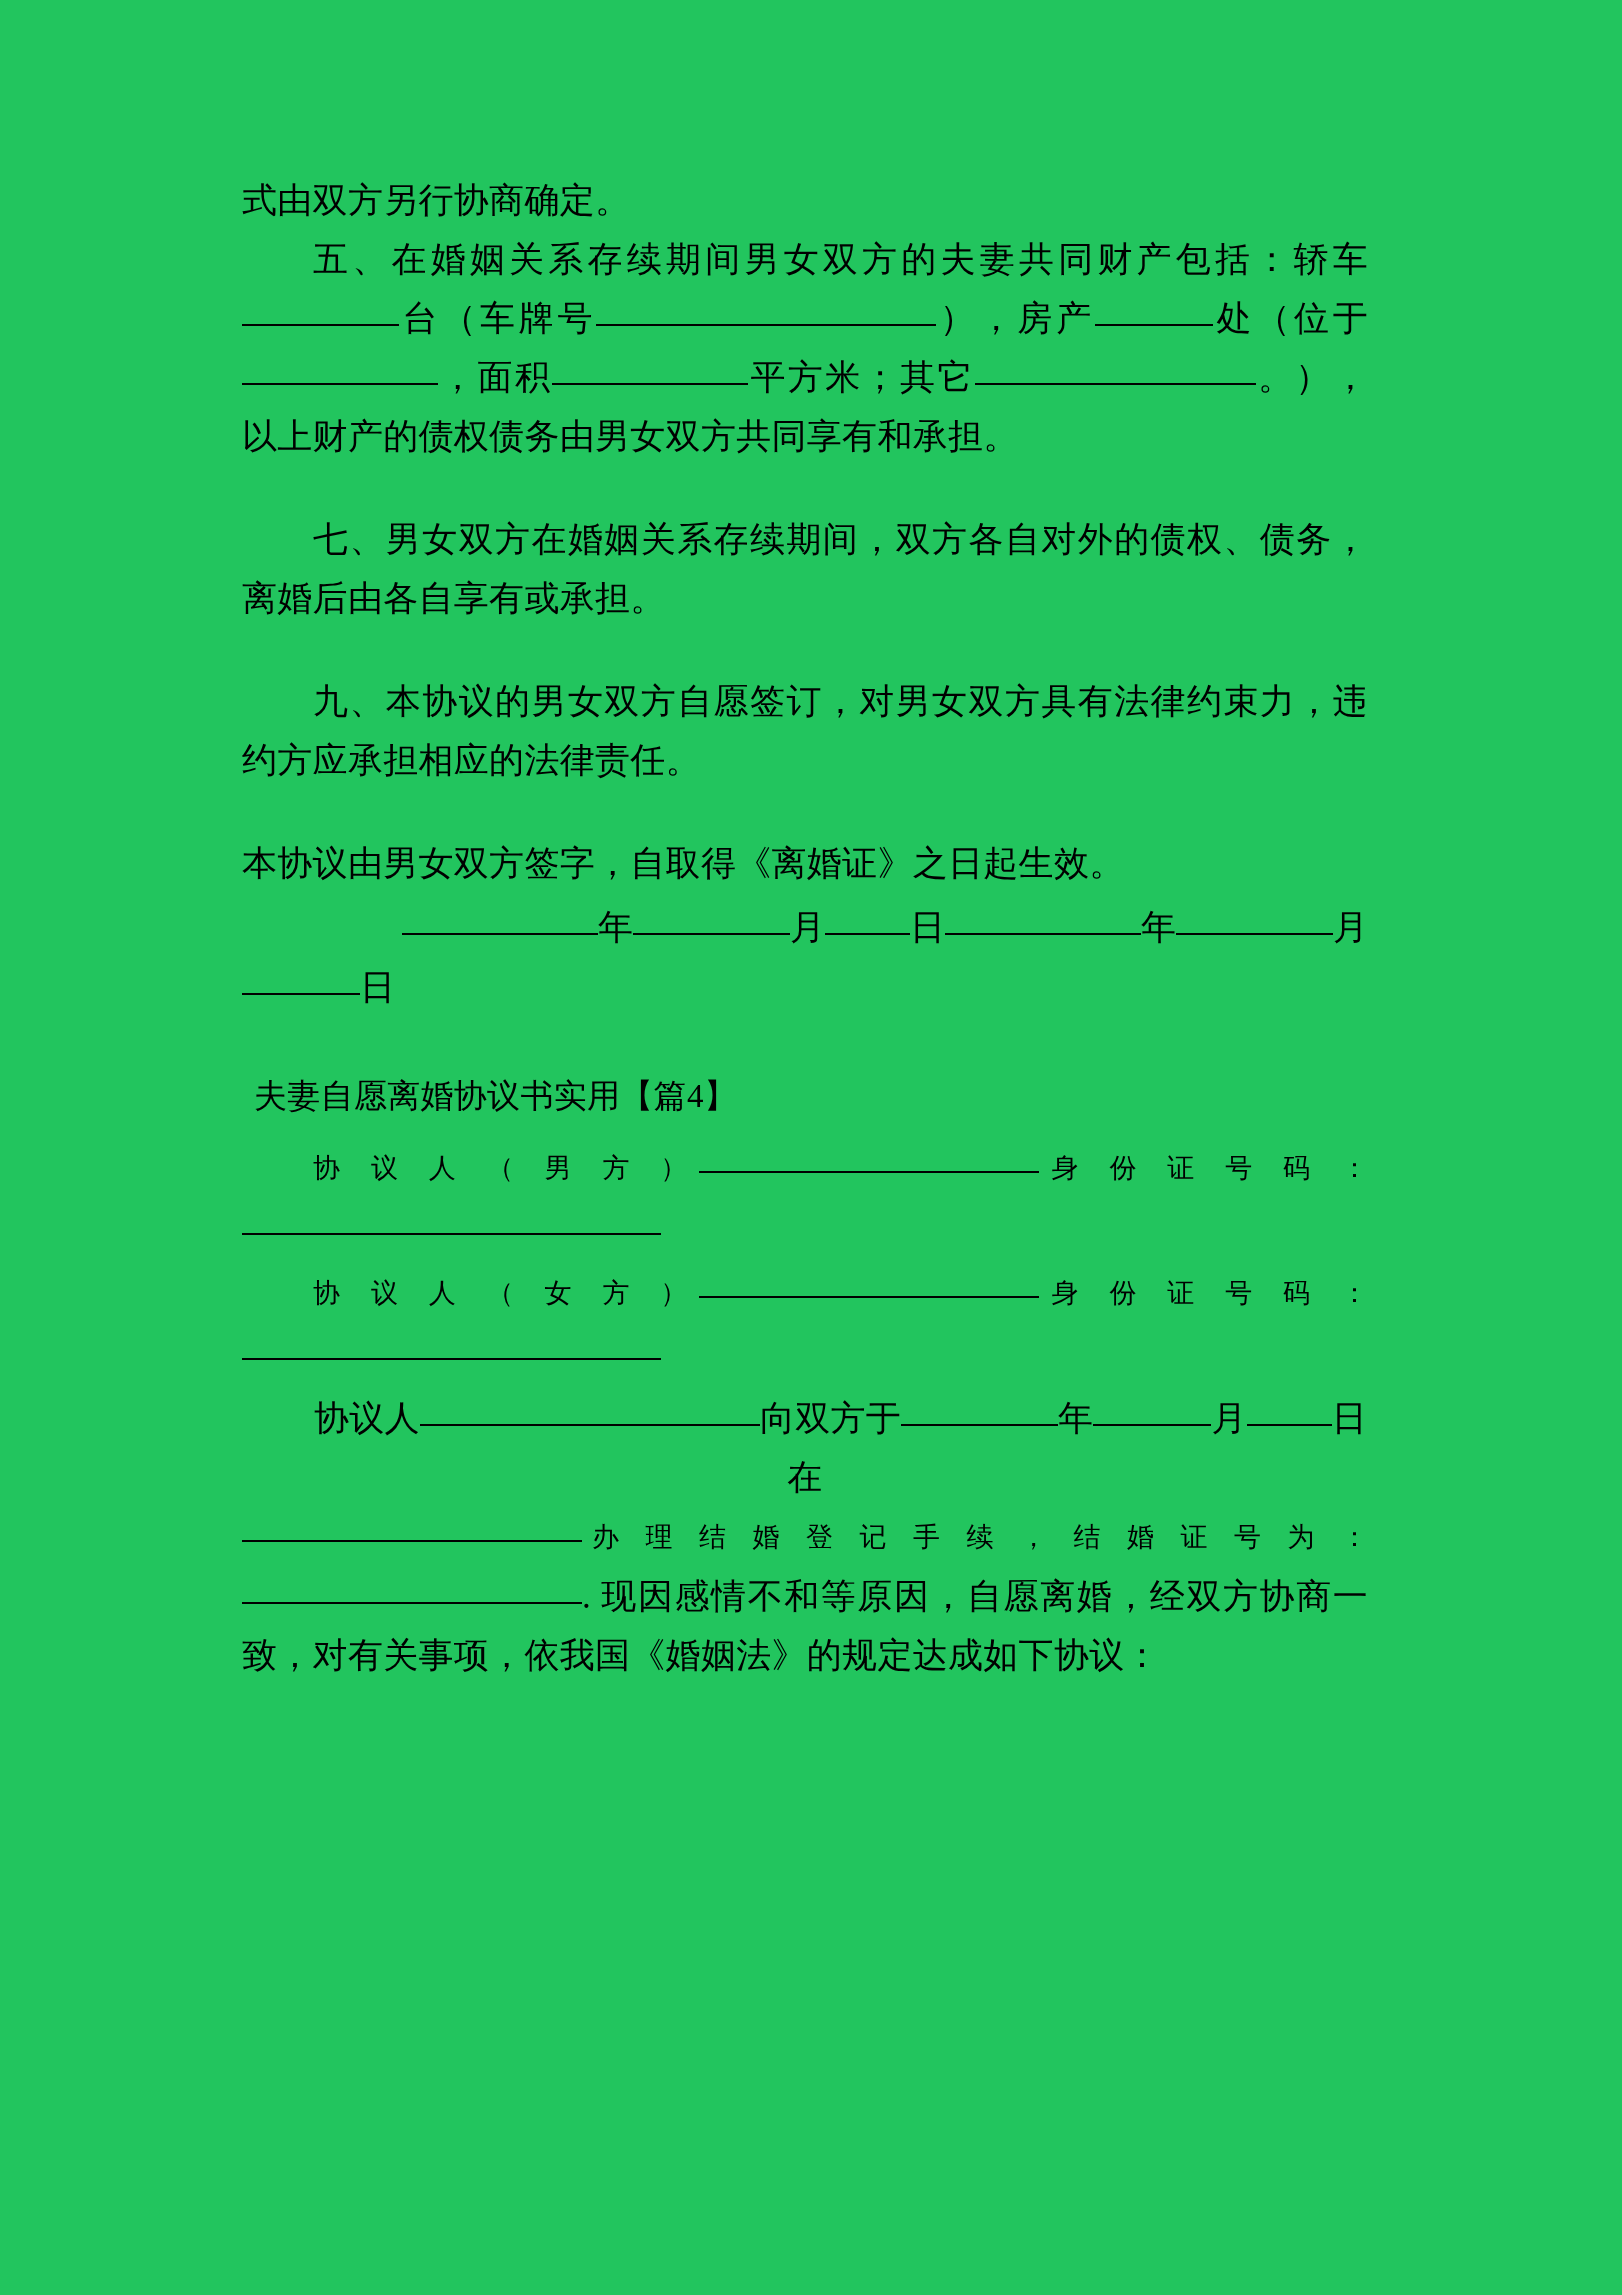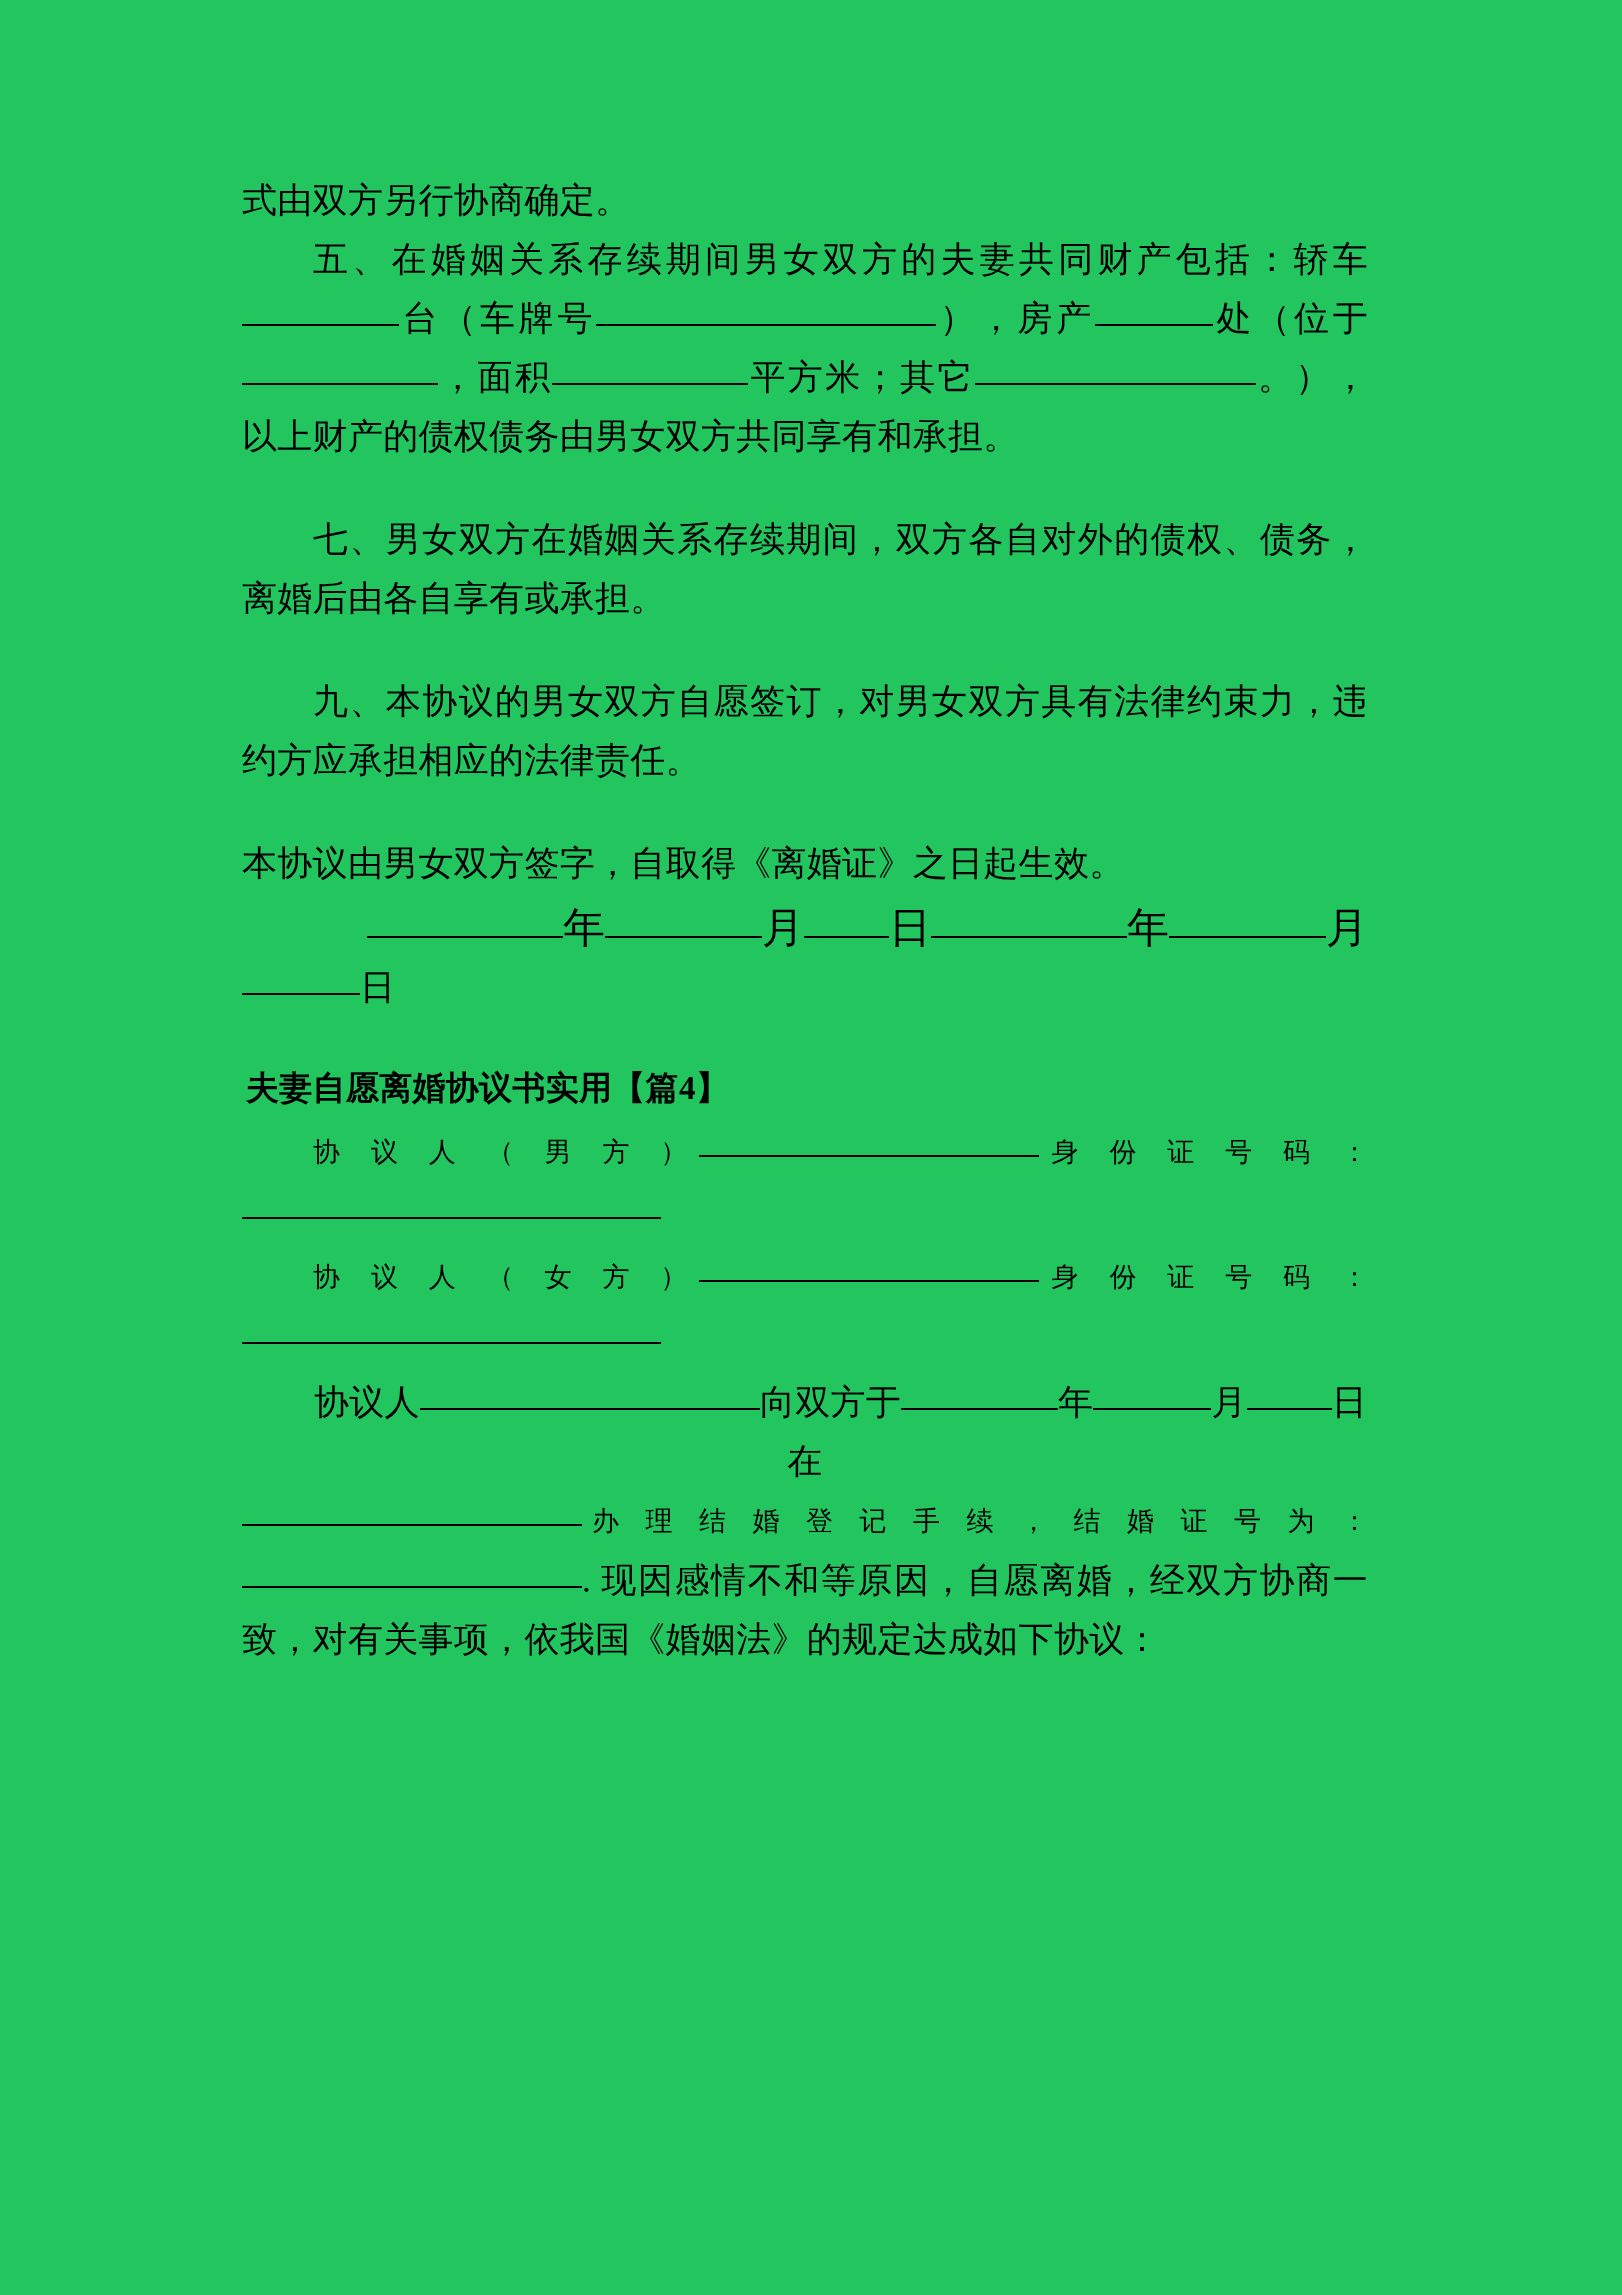--- a/index.html
+++ b/index.html
@@ -32,24 +32,24 @@
     text-justify: inter-ideograph;
     text-indent: 0;
     letter-spacing: 0.3px;
     word-break: break-all;
   }
   p.indent { text-indent: 71px; }
   p.noindent { text-indent: 0; }
 
   
   p.doc-heading {
-    margin: 4px;
+    margin: 12px;
     font-size: 33px;
     line-height: 59px;
-    font-weight: bold;
+    font-weight: normal;
     text-indent: 0;
     letter-spacing: 0.3px;
   }
 
   
   p.wide {
     margin: 0;
     font-size: 27px;
     line-height: 60px;
     text-align: justify;
@@ -85,21 +85,21 @@
   .gap-md { height: 22px; }
   .gap-lg { height: 37px; }
 
   .sig-row {
     font-size: 35px;
     line-height: 60px;
     text-indent: 71px;
     white-space: nowrap;
   }
   .date-row {
-    font-size: 42px;
+    font-size: 35px;
     line-height: 60px;
     text-indent: 0;
     text-align: right;
     white-space: nowrap;
   }
   .date-row2 {
     font-size: 35px;
     line-height: 60px;
     text-indent: 0;
     text-align: left;

